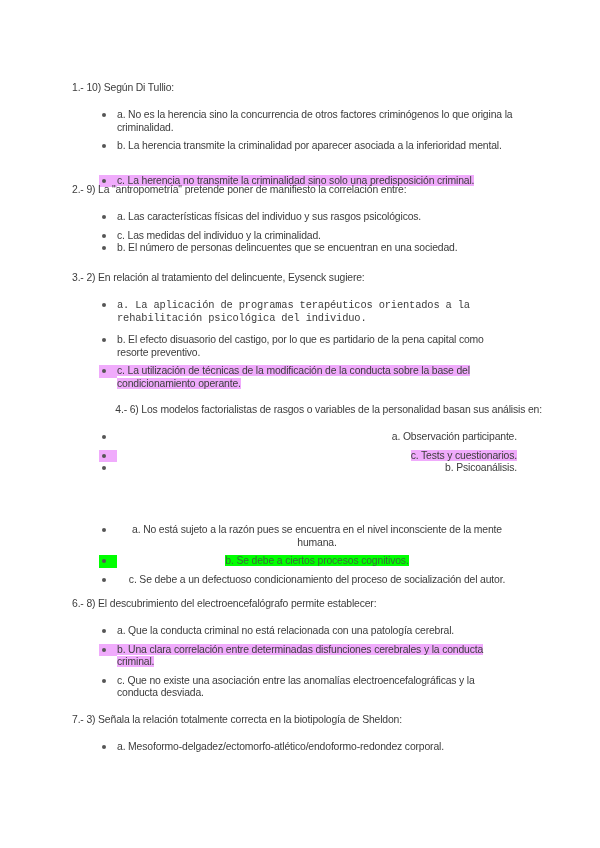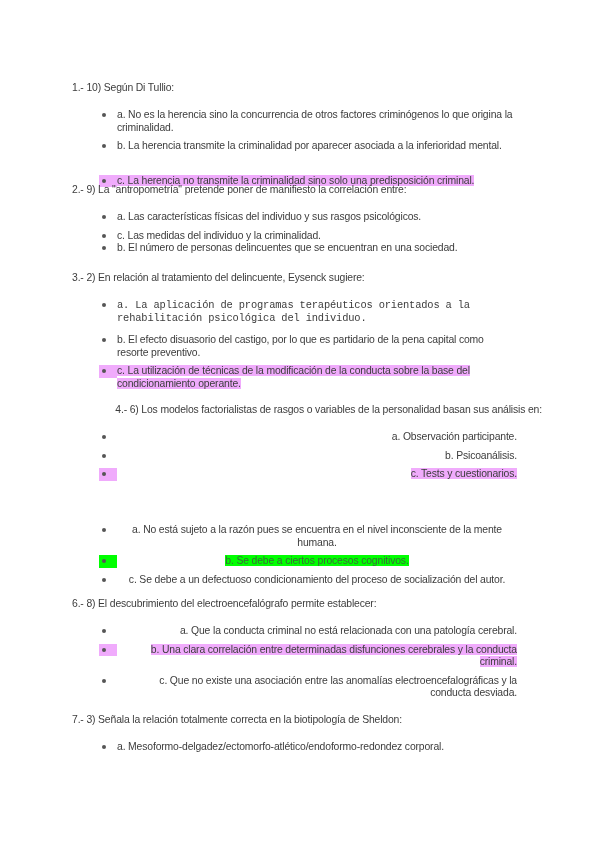--- a/index.html
+++ b/index.html
@@ -131,28 +131,28 @@
     </ul>
   </div>
 
   <div class="question" style="top:403px;text-align:right;">
     <p class="q-title">4.- 6) Los modelos factorialistas de rasgos o variables de la personalidad basan sus análisis en:</p>
     <ul class="options" style="margin-top:15px;">
       <li class="option" style="margin-bottom:6px;">
         <span class="bullet"></span>
         <span class="text">a. Observación participante.</span>
       </li>
+      <li class="option hl-yellow">
+        <span class="bullet-wrap"></span>
+        <span class="bullet"></span>
+        <span class="text">c. Tests y cuestionarios.</span>
+      </li>
       <li class="option" style="margin-bottom:6px;">
         <span class="bullet"></span>
         <span class="text">b. Psicoanálisis.</span>
-      </li>
-      <li class="option hl-yellow">
-        <span class="bullet-wrap"></span>
-        <span class="bullet"></span>
-        <span class="text">c. Tests y cuestionarios.</span>
       </li>
     </ul>
   </div>
 
   <div class="question" style="top:492px;">
     <ul class="options" style="margin-top:32px;text-align:center;">
       <li class="option" style="margin-bottom:6px;">
         <span class="bullet"></span>
         <span class="text">a. No está sujeto a la razón pues se encuentra en el nivel inconsciente de la mente humana.</span>
       </li>
@@ -163,21 +163,21 @@
       </li>
       <li class="option">
         <span class="bullet"></span>
         <span class="text">c. Se debe a un defectuoso condicionamiento del proceso de socialización del autor.</span>
       </li>
     </ul>
   </div>
 
   <div class="question" style="top:597px;">
     <p class="q-title">6.- 8) El descubrimiento del electroencefalógrafo permite establecer:</p>
-    <ul class="options" style="margin-top:15px;text-align:right;">
+    <ul class="options" style="margin-top:15px;">
       <li class="option" style="margin-bottom:6px;">
         <span class="bullet"></span>
         <span class="text">a. Que la conducta criminal no está relacionada con una patología cerebral.</span>
       </li>
       <li class="option hl-yellow" style="margin-bottom:6px;">
         <span class="bullet-wrap"></span>
         <span class="bullet"></span>
         <span class="text">b. Una clara correlación entre determinadas disfunciones cerebrales y la conducta criminal.</span>
       </li>
       <li class="option">

